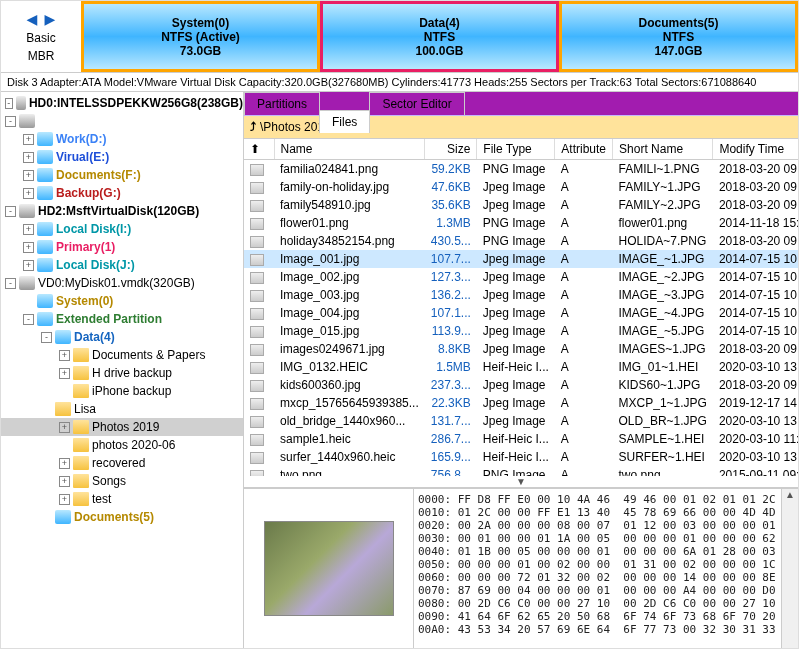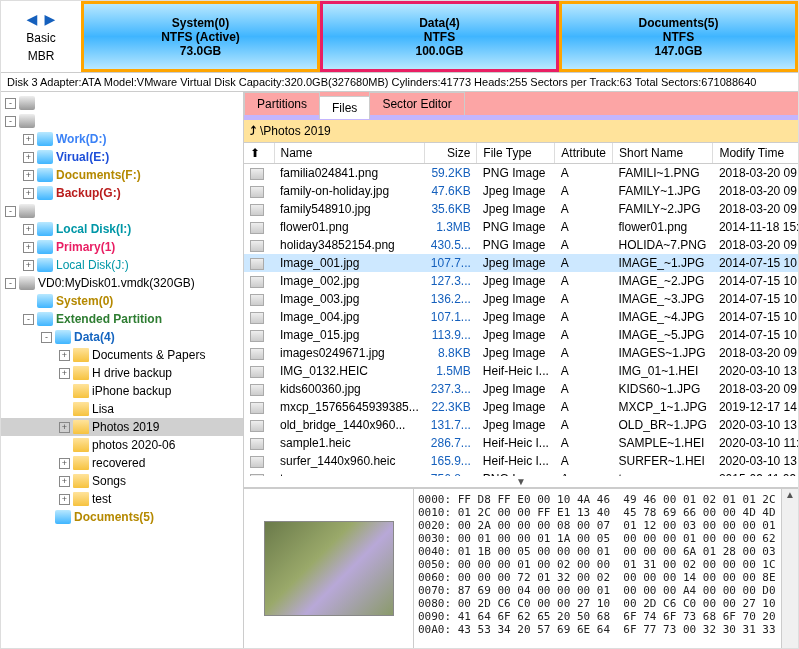--- a/index.html
+++ b/index.html
@@ -16,23 +16,23 @@
 .tree{width:243px;border-right:1px solid #ccc;overflow:auto;padding:2px 0}
 .node{display:flex;align-items:center;height:18px;white-space:nowrap;cursor:pointer}
 .tog{width:11px;height:11px;border:1px solid #888;display:flex;align-items:center;justify-content:center;font-size:9px;line-height:1;color:#555;margin-right:3px}
 .tog.sp{border:none}
 .ico{width:16px;height:14px;margin-right:3px;display:inline-block}
 .hdd{background:linear-gradient(#eee,#999);border-radius:2px}
 .fld{background:linear-gradient(#ffe39b,#f6c23e);border-radius:1px}
 .prt{background:linear-gradient(#b8e8ff,#3fb5ff);border-radius:2px}
 .node.sel{background:#d0d0d0}
 .right{flex:1;display:flex;flex-direction:column;overflow:hidden}
-.tabs{display:flex;border-bottom:5px solid #c4b5fd;background:#fca5a5}
+.tabs{display:flex;border-bottom:1px solid #c4b5fd;background:#a21caf}
 .tab{padding:4px 12px;border:1px solid #ccc;border-bottom:none;margin-right:-1px;cursor:pointer}
-.tab.act{background:#fff;position:relative;top:4px}
+.tab.act{background:#fff;position:relative;top:18px}
 .path{background:#ffe39b;padding:4px 6px;display:flex;align-items:center;gap:4px;border-bottom:1px solid #ccc}
 .files{flex:1;overflow:auto}
 table{border-collapse:collapse;width:100%}
 th{text-align:left;padding:3px 6px;font-weight:normal;border-right:1px solid #ddd;background:#fff;position:sticky;top:0;border-bottom:1px solid #ccc}
 td{padding:2px 6px;white-space:nowrap}
 tr.row{cursor:pointer}
 tr.row.sel{background:#cde8ff}
 td.sz{text-align:right;color:#1560bd}
 .fimg{width:14px;height:12px;display:inline-block;background:linear-gradient(#eee,#ccc);border:1px solid #aaa;margin-right:4px;vertical-align:middle}
 .hex{height:160px;border-top:1px solid #ccc;display:flex;overflow:hidden}
@@ -75,20 +75,21 @@
 </div>
 
 <div class="info">Disk 3 Adapter:ATA  Model:VMware Virtual Disk  Capacity:320.0GB(327680MB)  Cylinders:41773  Heads:255  Sectors per Track:63  Total Sectors:671088640</div>
 
 <div class="main">
  <div class="tree">
       <div id="tree">
         <div class="node" style="padding-left: 4px;">
           <span class="tog">-</span>
           <span class="ico hdd"></span>
+          <span style="font-weight:bold;">HD0:INTELSSDPEKKW256G8(238GB)</span>
         </div>
         <div class="node" style="padding-left: 4px;">
           <span class="tog">-</span>
           <span class="ico hdd"></span>
         </div>
         <div class="node" style="padding-left: 22px;">
           <span class="tog">+</span>
           <span class="ico prt"></span>
           <span style="font-weight:bold;color:#3b82f6">Work(D:)</span>
         </div>
@@ -103,35 +104,36 @@
           <span style="font-weight:bold;color:#b58900">Documents(F:)</span>
         </div>
         <div class="node" style="padding-left: 22px;">
           <span class="tog">+</span>
           <span class="ico prt"></span>
           <span style="font-weight:bold;color:#b91c1c">Backup(G:)</span>
         </div>
         <div class="node" style="padding-left: 4px;">
           <span class="tog">-</span>
           <span class="ico hdd"></span>
+          <span style="font-weight:bold;">HD2:MsftVirtualDisk(120GB)</span>
         </div>
         <div class="node" style="padding-left: 22px;">
           <span class="tog">+</span>
           <span class="ico prt"></span>
           <span style="font-weight:bold;color:#0097a7">Local Disk(I:)</span>
         </div>
         <div class="node" style="padding-left: 22px;">
           <span class="tog">+</span>
           <span class="ico prt"></span>
           <span style="font-weight:bold;color:#e91e63">Primary(1)</span>
         </div>
         <div class="node" style="padding-left: 22px;">
           <span class="tog">+</span>
           <span class="ico prt"></span>
-          <span style="font-weight:normal;color:#0097a7">Local Disk(J:)</span>
+          <span style="font-weight:bold;color:#0097a7">Local Disk(J:)</span>
         </div>
         <div class="node" style="padding-left: 4px;">
           <span class="tog">-</span>
           <span class="ico hdd"></span>
           <span style="font-weight:normal;">VD0:MyDisk01.vmdk(320GB)</span>
         </div>
         <div class="node" style="padding-left: 22px;">
           <span class="tog sp"></span>
           <span class="ico prt"></span>
           <span style="font-weight:bold;color:#b58900">System(0)</span>
@@ -154,21 +156,21 @@
         <div class="node" style="padding-left: 58px;">
           <span class="tog">+</span>
           <span class="ico fld"></span>
           <span style="">H drive backup</span>
         </div>
         <div class="node" style="padding-left: 58px;">
           <span class="tog sp"></span>
           <span class="ico fld"></span>
           <span style="">iPhone backup</span>
         </div>
-        <div class="node" style="padding-left: 58px;">
+        <div class="node" style="padding-left: 40px;">
           <span class="tog sp"></span>
           <span class="ico fld"></span>
           <span style="">Lisa</span>
         </div>
         <div class="node sel" style="padding-left: 58px;">
           <span class="tog">+</span>
           <span class="ico fld"></span>
           <span style="">Photos 2019</span>
         </div>
         <div class="node" style="padding-left: 58px;">

